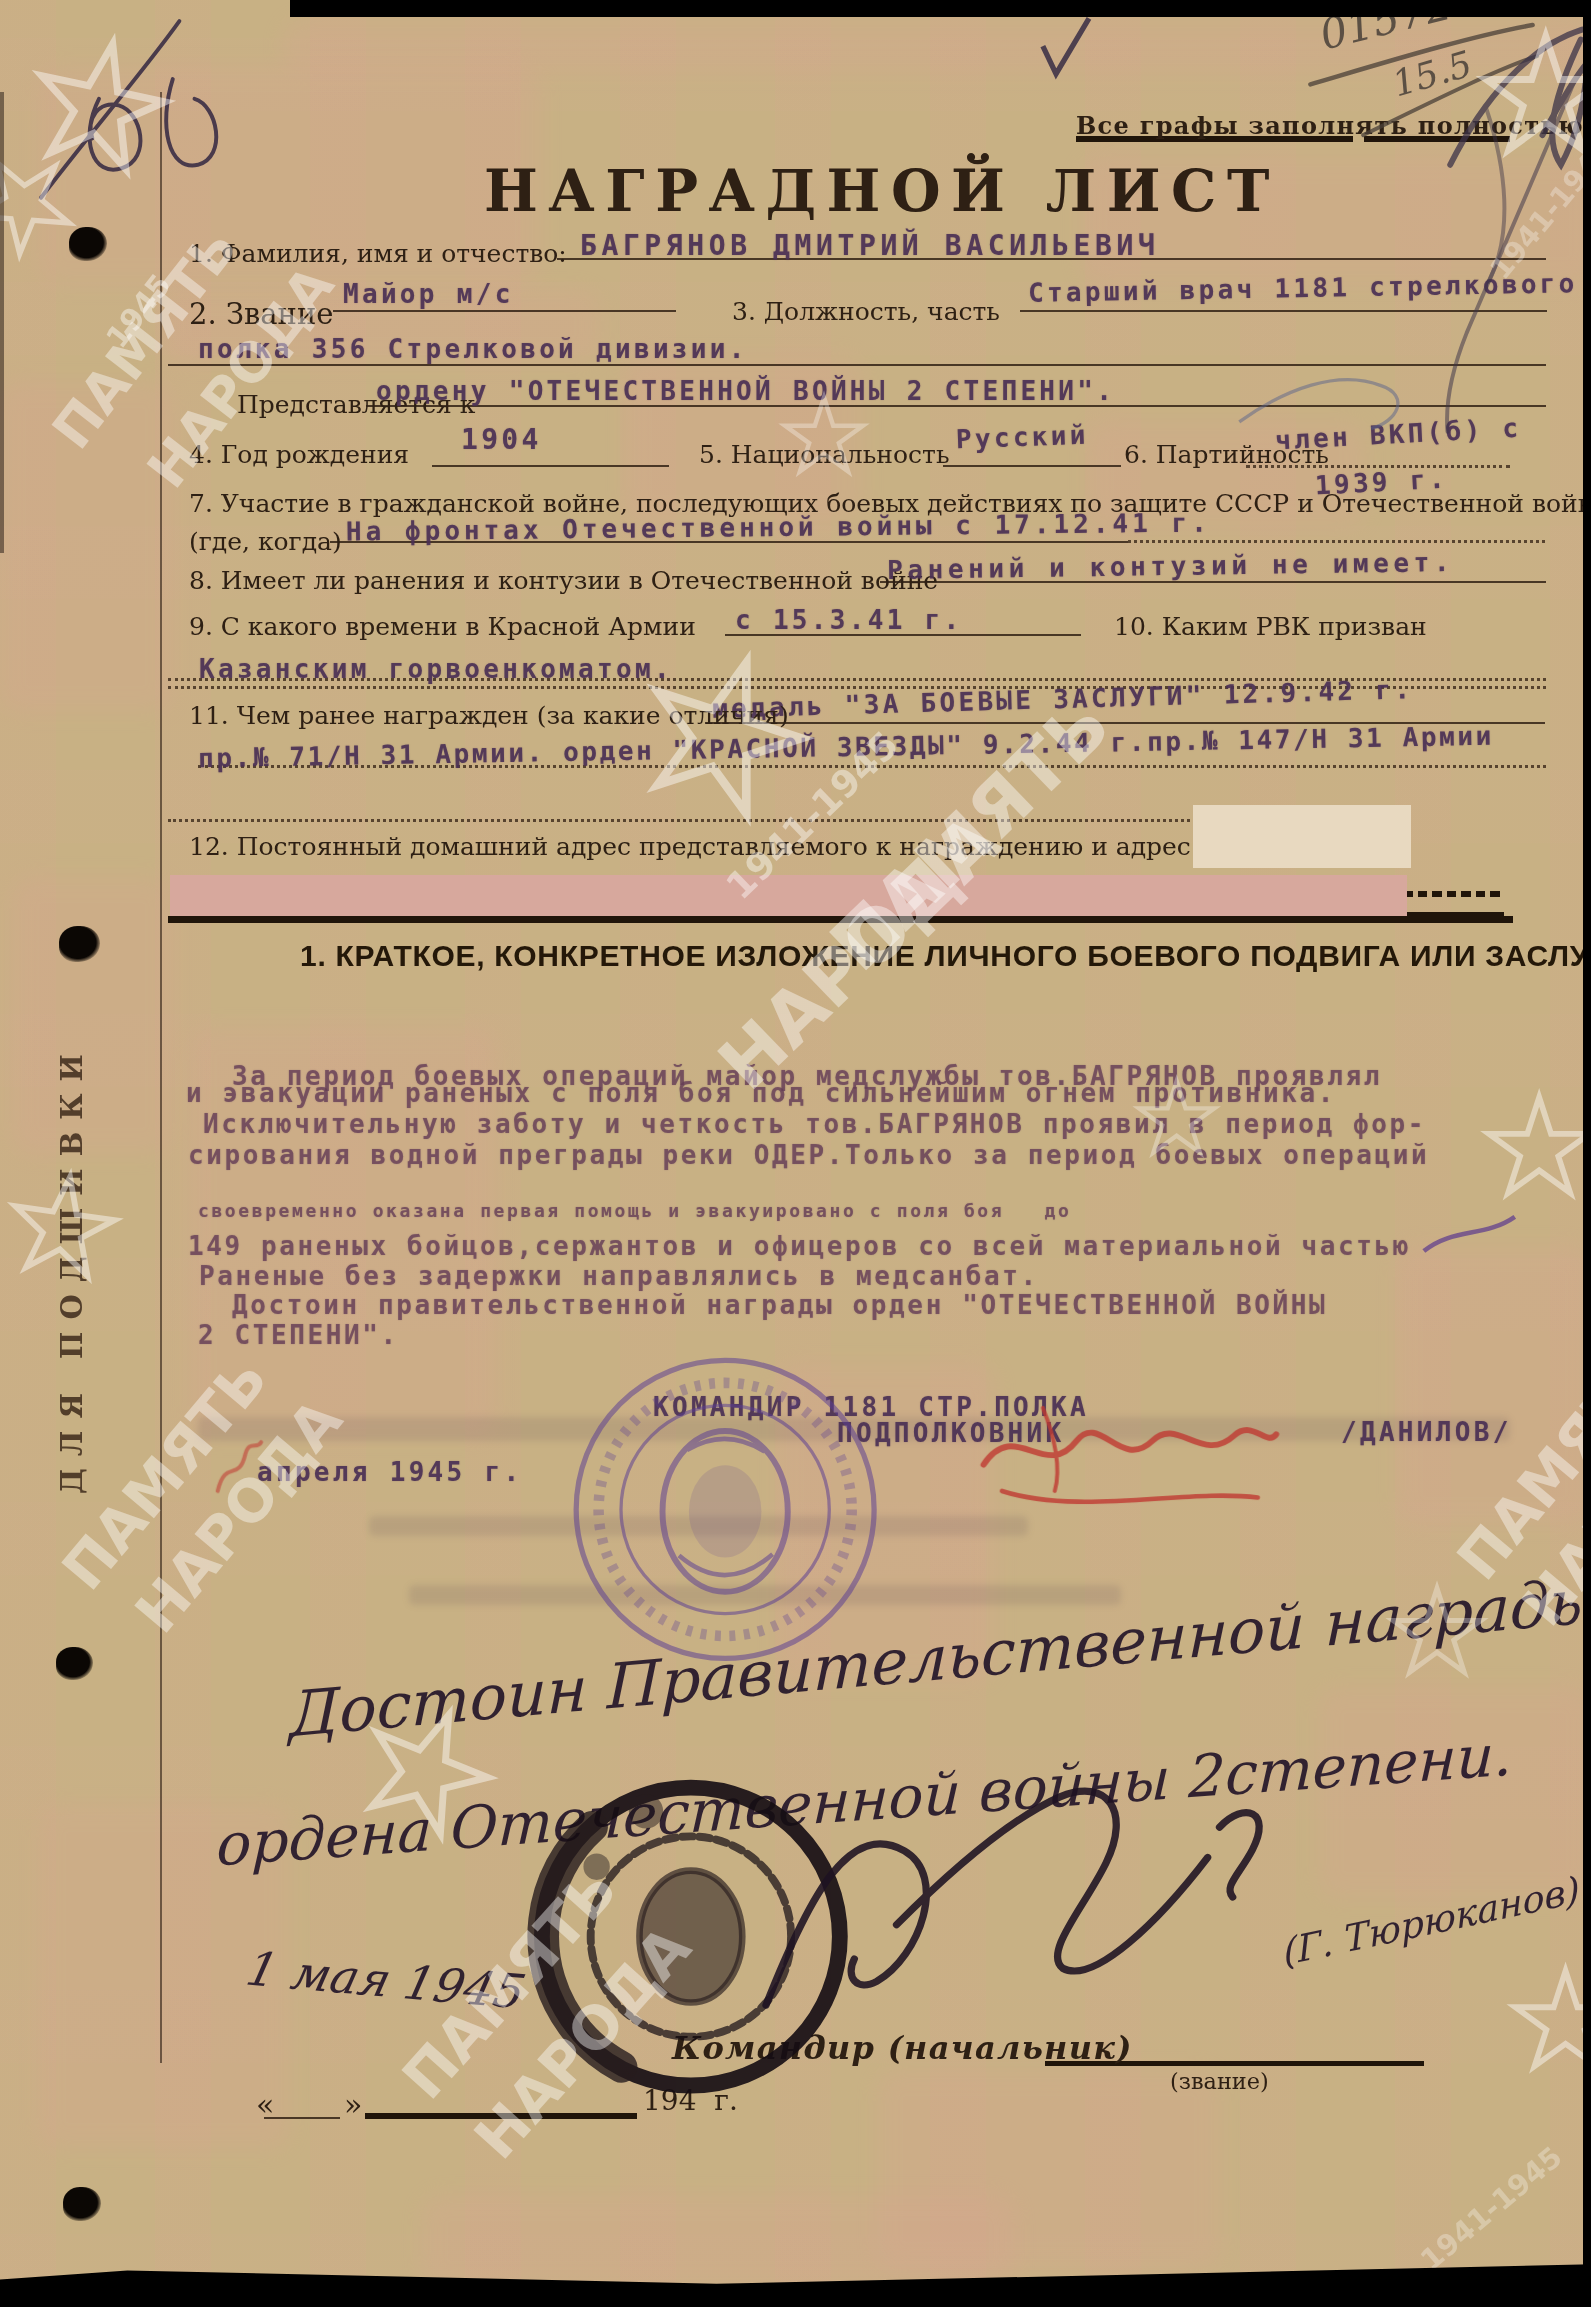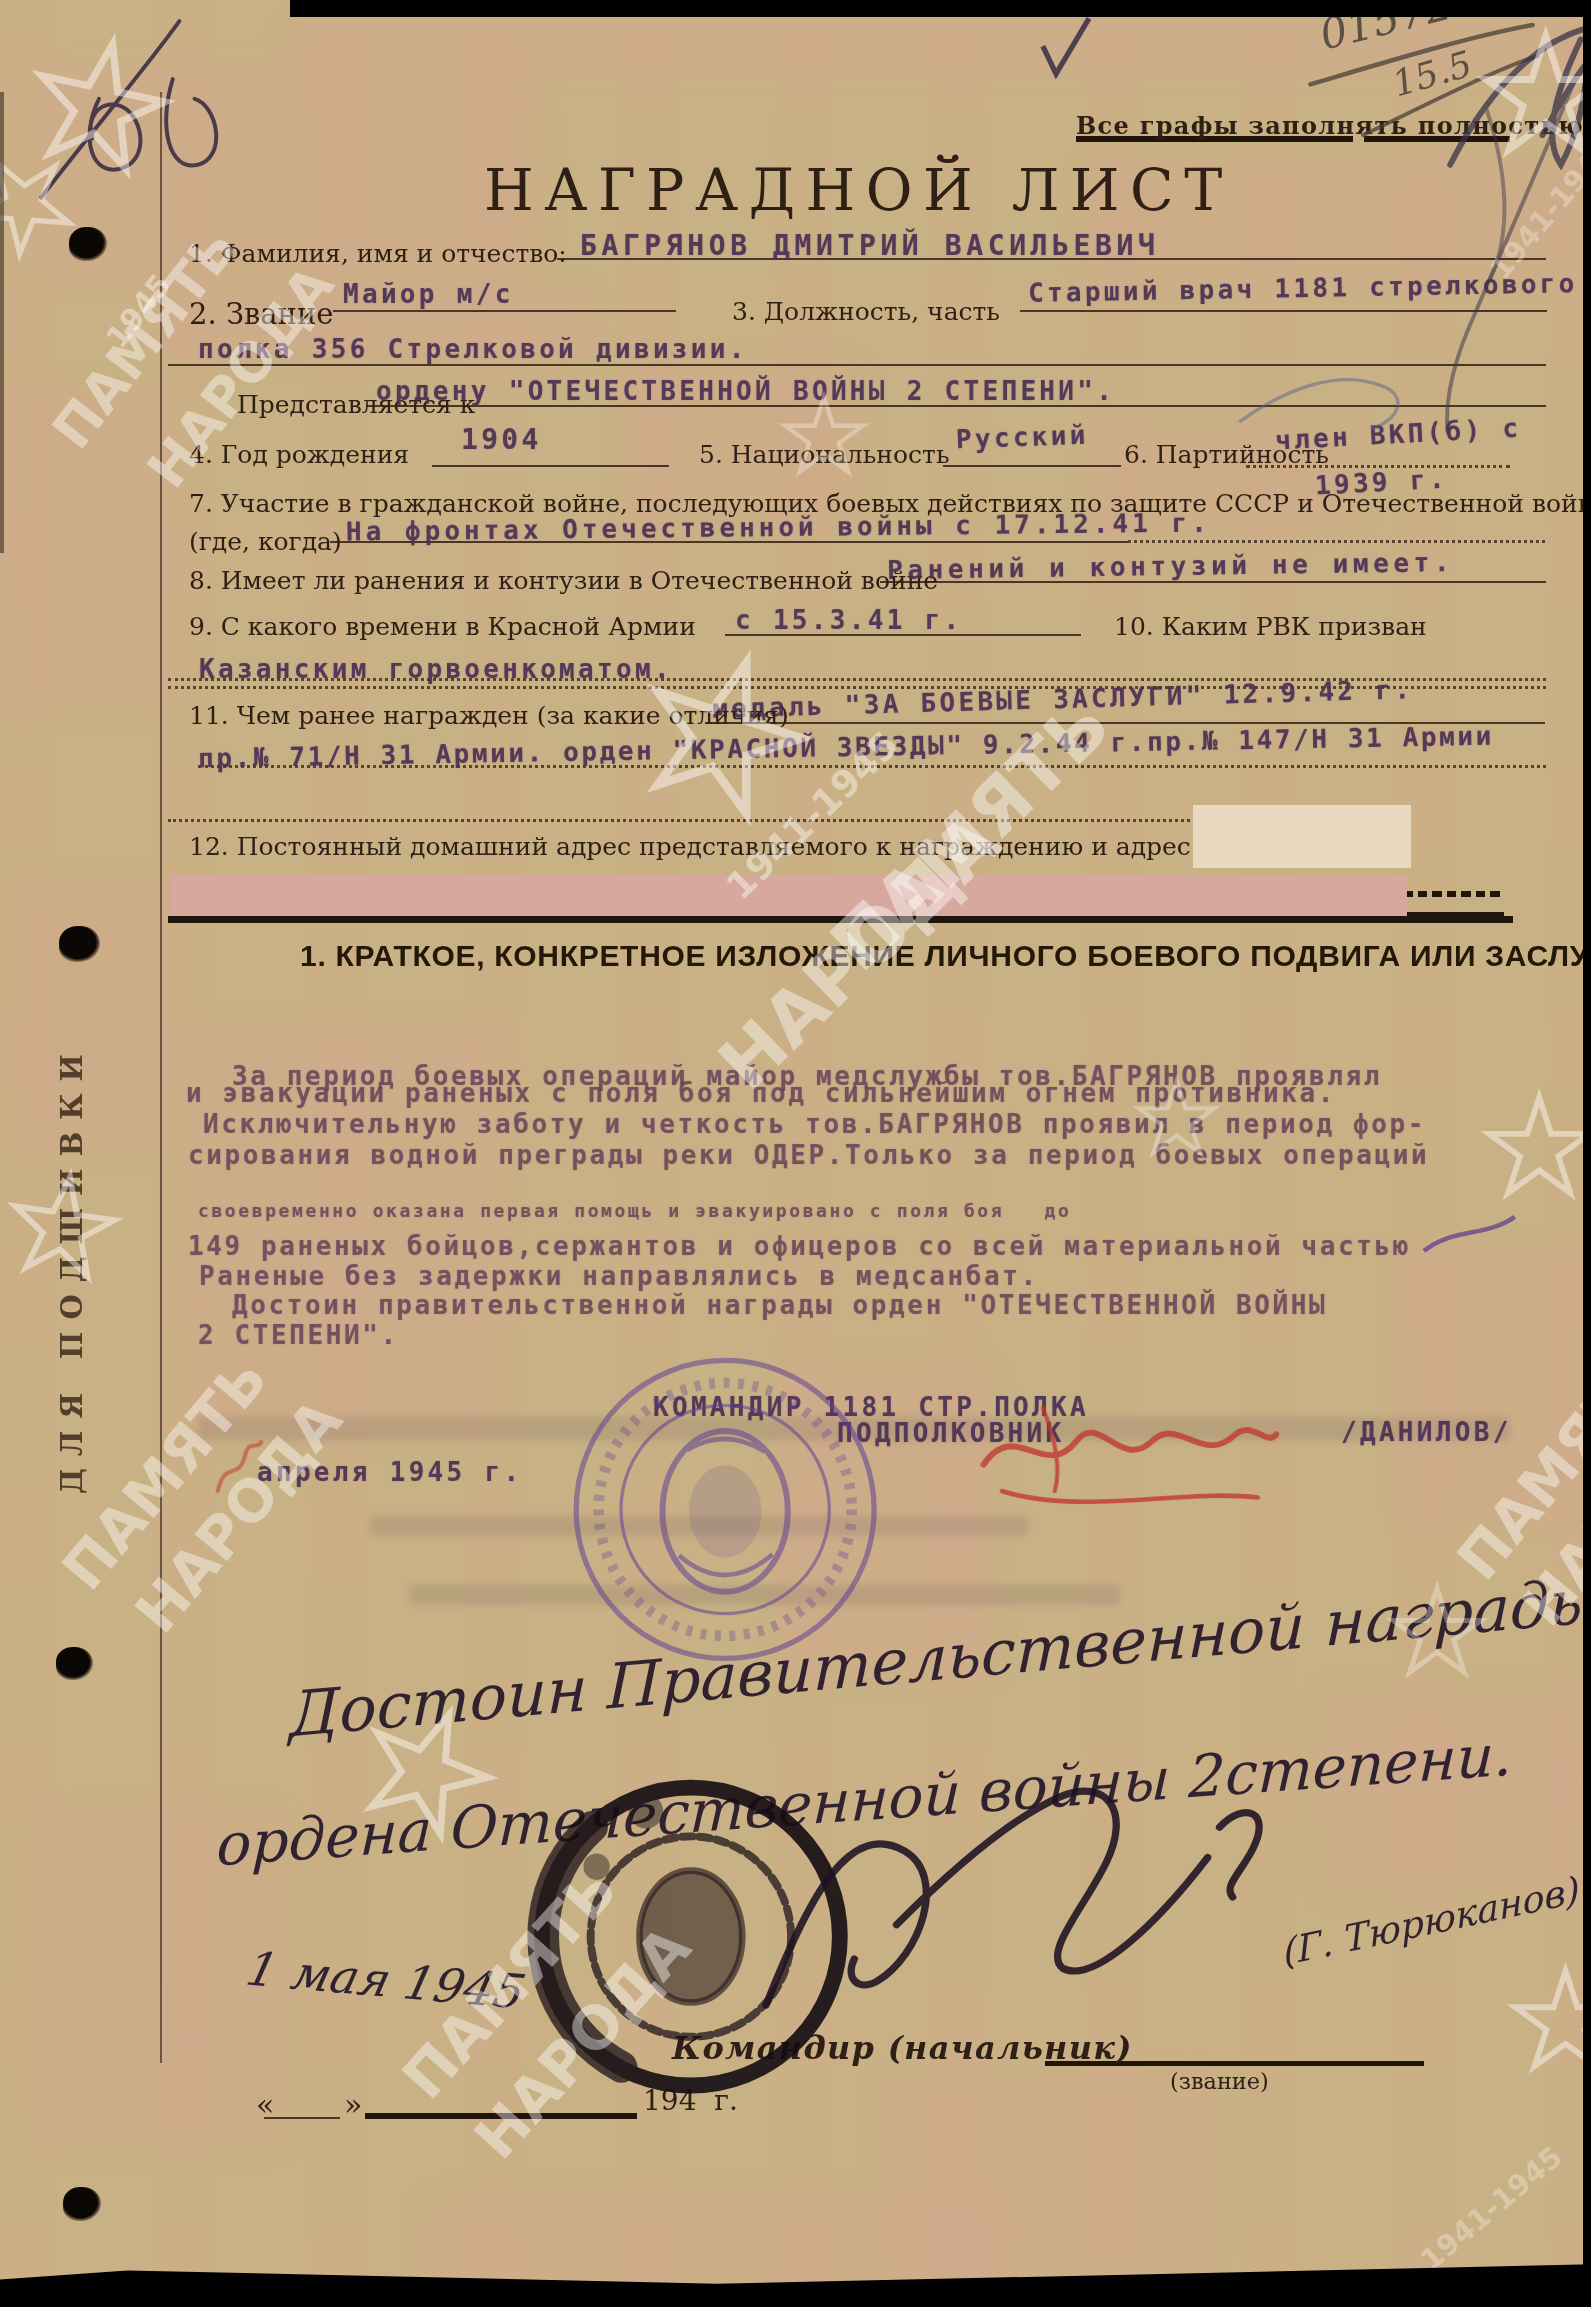--- a/index.html
+++ b/index.html
@@ -61,21 +61,21 @@
   <div class="patch" style="left:422px;top:2195px;width:593px;height:92px;"></div>
   <div class="patch" style="left:1088px;top:422px;width:277px;height:105px;"></div>
 
   <div class="abs" style="left:160px;top:92px;width:2px;height:1971px;background:rgba(42,27,16,0.6);z-index:18;"></div>
 
   <div class="mtxt">ДЛЯ ПОДШИВКИ</div>
 
   <div class="printed" style="left:1076px;top:111px;font-size:24px;font-weight:bold;letter-spacing:1.3px;">Все графы заполнять полностью</div>
   <div class="bar" style="left:1076px;top:136px;width:277px;height:6px;"></div>
   <div class="bar" style="left:1364px;top:136px;width:146px;height:6px;"></div>
-  <div class="printed" style="left:484px;top:157px;font-size:57px;font-weight:normal;letter-spacing:10.5px;">НАГРАДНОЙ ЛИСТ</div>
+  <div class="printed" style="left:484px;top:157px;font-size:57px;font-weight:bold;letter-spacing:10.5px;">НАГРАДНОЙ ЛИСТ</div>
 
   <div class="penmark" style="left:1315px;top:12px;font-size:42px;transform:rotate(-14deg);">01572</div>
   <div class="penmark" style="left:1388px;top:65px;font-size:36px;transform:rotate(-16deg);">15.5</div>
 
   <div class="printed" style="left:189px;top:239px;font-size:25px;">1. Фамилия, имя и отчество:</div>
   <div class="typed" style="left:580px;top:229px;font-size:28px;letter-spacing:4.6px;">БАГРЯНОВ ДМИТРИЙ ВАСИЛЬЕВИЧ</div>
   <div class="ln" style="left:557px;top:258px;width:989px;"></div>
 
   <div class="printed" style="left:189px;top:297px;font-size:29px;">2. Звание</div>
   <div class="typed" style="left:343px;top:279px;font-size:26px;">Майор м/с</div>

